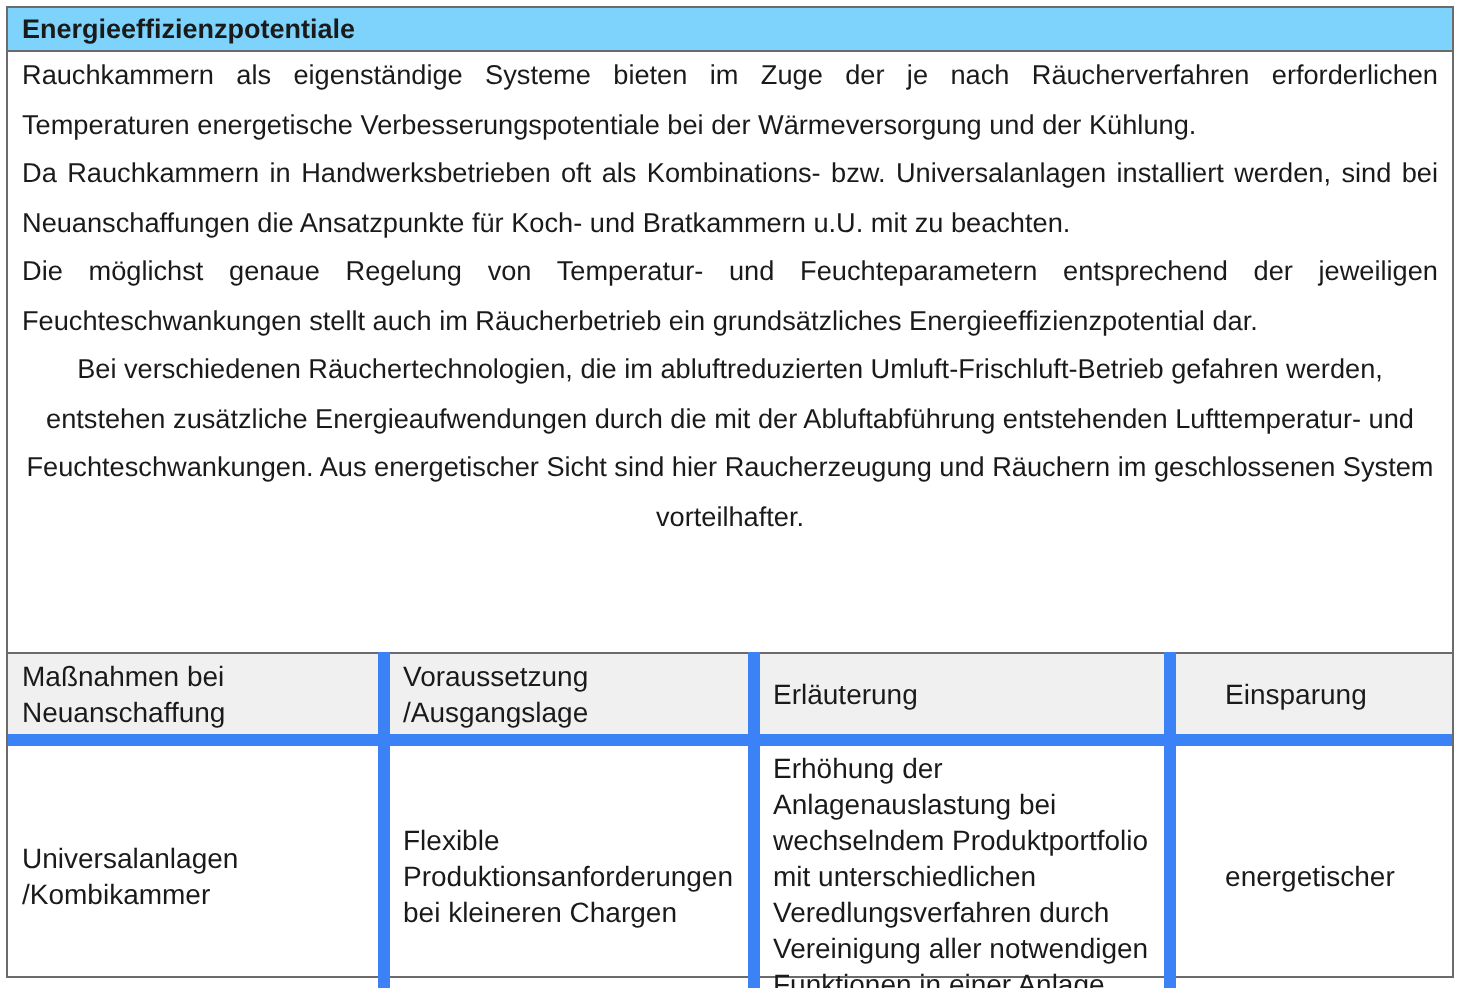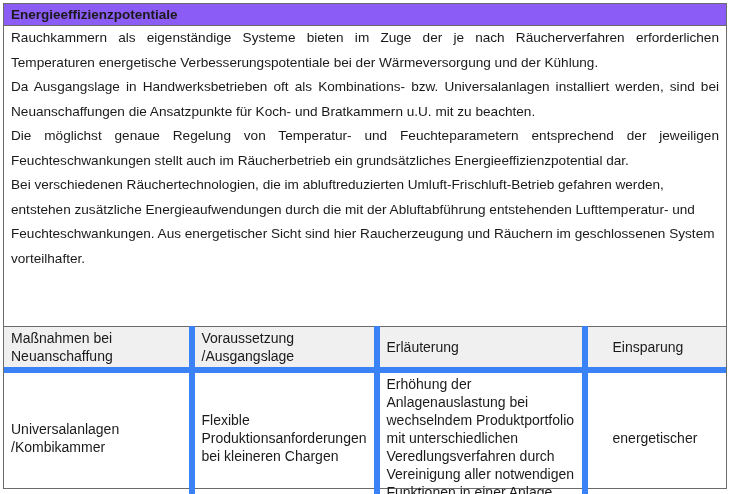--- a/index.html
+++ b/index.html
@@ -5,28 +5,28 @@
     html, body { margin: 0; padding: 0; background: #ffffff; }
     body {
       width: 730px; height: 494px; position: relative; overflow: hidden;
       font-family: "Liberation Sans", sans-serif; color: #1a1a1a;
     }
     .frame {
       position: absolute; left: 3px; top: 3px; width: 722px; height: 484px;
       border: 1px solid #6b6b6b; box-sizing: content-box;
     }
     .title-bar {
-      height: 21px; background: #8b5cf6; border-bottom: 1px solid #6b6b6b;
+      height: 21px; background: #7dd3fc; border-bottom: 1px solid #6b6b6b;
       font-weight: bold; font-size: 13.5px; line-height: 21px; padding-left: 7px;
     }
     .body-text {
       padding: 0 7px; font-size: 13.6px; line-height: 24.5px; height: 288px;
     }
     .body-text p { margin: 0; text-align: justify; }
-    .body-text p.last { text-align: left; }
+    .body-text p.last { text-align: center; }
     table.measures {
       position: absolute; left: 0; top: 310px; width: 722px;
       border-collapse: collapse; font-size: 14px; line-height: 18px; margin-top: 12px;
     }
     table.measures th, table.measures td {
       border: 6px solid #3b82f6; text-align: left; vertical-align: middle;
       padding: 2px 7px; font-weight: normal;
     }
     table.measures tr:first-child th { border-top: 1px solid #6b6b6b; }
     table.measures th { background: #f0f0f0; height: 36px; vertical-align: top; padding-top: 2px; }
@@ -40,21 +40,21 @@
     .c3 { width: 214px; }
     .c4 { width: 116px; }
   </style>
 </head>
 <body>
 
 <div class="frame">
   <div class="title-bar">Energieeffizienzpotentiale</div>
   <div class="body-text">
     <p>Rauchkammern als eigenständige Systeme bieten im Zuge der je nach Räucherverfahren erforderlichen Temperaturen energetische Verbesserungspotentiale bei der Wärmeversorgung und der Kühlung.</p>
-    <p>Da Ausgangslage in Handwerksbetrieben oft als Kombinations- bzw. Universalanlagen installiert werden, sind bei Neuanschaffungen die Ansatzpunkte für Koch- und Bratkammern u.U. mit zu beachten.</p>
+    <p>Da Rauchkammern in Handwerksbetrieben oft als Kombinations- bzw. Universalanlagen installiert werden, sind bei Neuanschaffungen die Ansatzpunkte für Koch- und Bratkammern u.U. mit zu beachten.</p>
     <p>Die möglichst genaue Regelung von Temperatur- und Feuchteparametern entsprechend der jeweiligen Feuchteschwankungen stellt auch im Räucherbetrieb ein grundsätzliches Energieeffizienzpotential dar.</p>
     <p class="last">Bei verschiedenen Räuchertechnologien, die im abluftreduzierten Umluft-Frischluft-Betrieb gefahren werden, entstehen zusätzliche Energieaufwendungen durch die mit der Abluftabführung entstehenden Lufttemperatur- und Feuchteschwankungen. Aus energetischer Sicht sind hier Raucherzeugung und Räuchern im geschlossenen System vorteilhafter.</p>
   </div>
 
   <table class="measures">
     <tbody>
         <tr>
       <th class="c1">Maßnahmen bei Neuanschaffung</th>
       <th class="c2">Voraussetzung /Ausgangslage</th>
       <th class="c3 single">Erläuterung</th>

